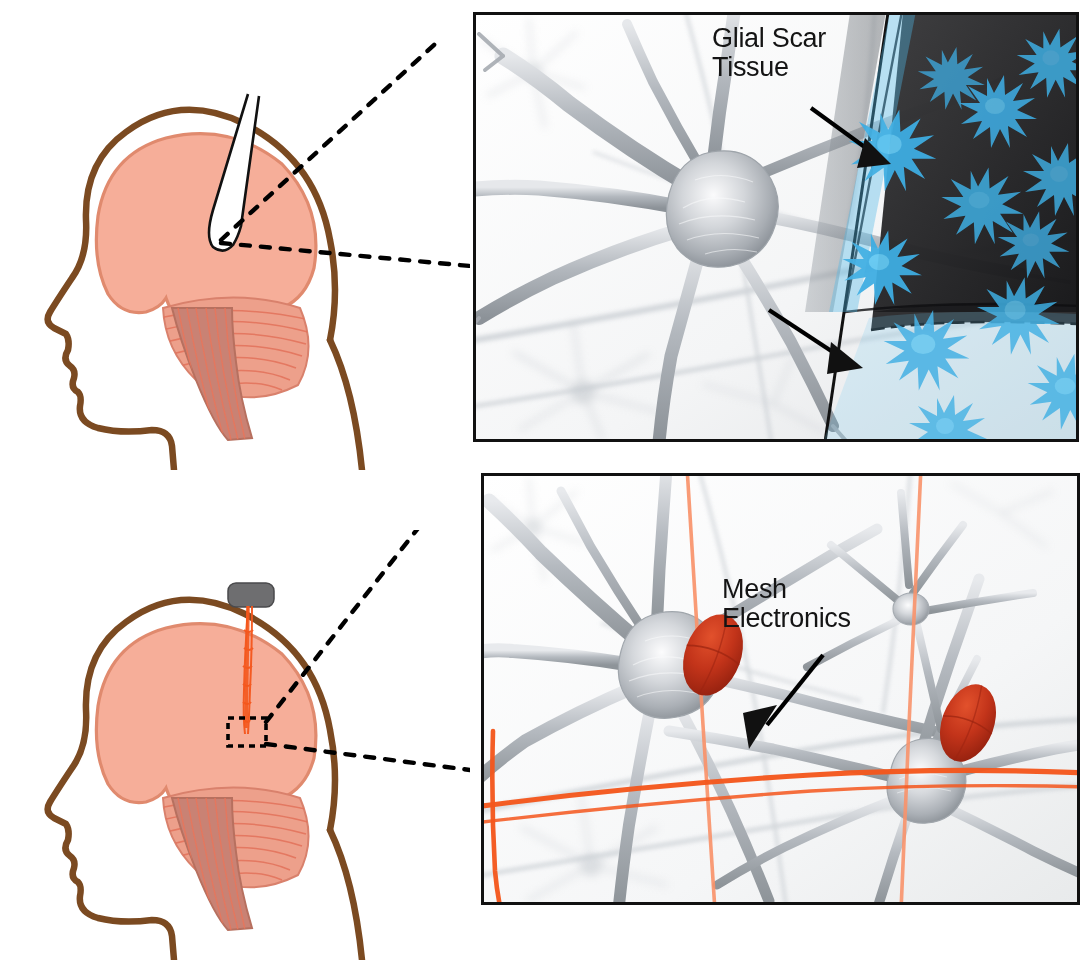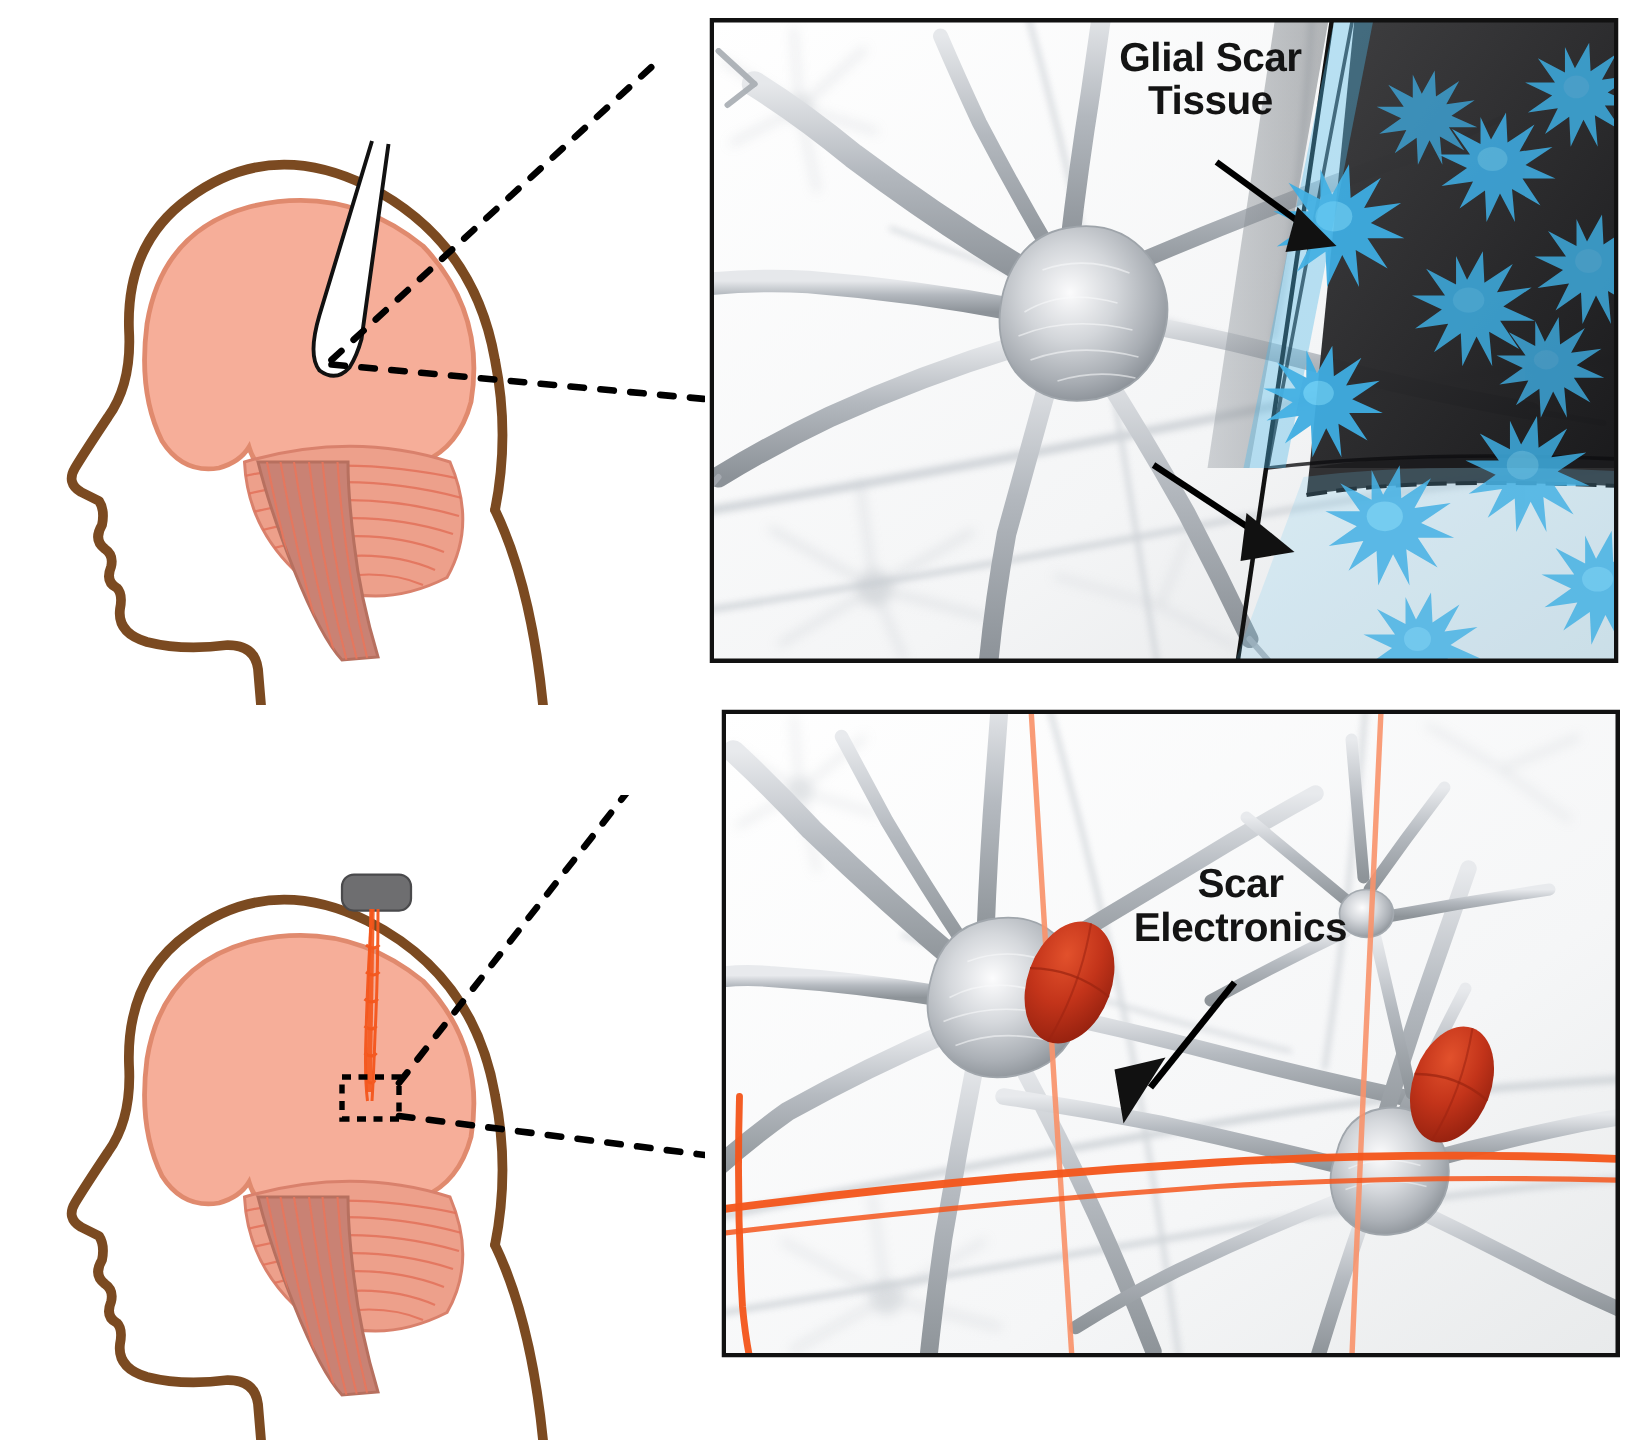--- a/index.html
+++ b/index.html
@@ -3,24 +3,23 @@
 <meta charset="utf-8">
 <style>
   html,body{margin:0;padding:0;background:#ffffff;}
   body{width:1090px;height:960px;position:relative;overflow:hidden;
        font-family:"Liberation Sans","DejaVu Sans",sans-serif;}
   .fig{position:absolute;inset:0;width:1090px;height:960px;}
   .panel{position:absolute;background:#ffffff;box-sizing:border-box;}
   .label{
     position:absolute;
     font-family:"Liberation Sans","DejaVu Sans",sans-serif;
-    font-weight:bold;
+    font-weight:normal;
     color:#141414;
     line-height:1.06;
-    text-align:center;
     letter-spacing:-0.3px;
     white-space:pre-line;
     pointer-events:none;
   }
   #lbl-glial{left:712px;top:24px;width:190px;font-size:27px;}
   #lbl-dbs{left:700px;top:254px;width:190px;font-size:27px;}
   #lbl-mesh{left:722px;top:575px;width:210px;font-size:27px;}
 </style>
 </head>
 <body>
@@ -471,16 +470,16 @@
     </g>
   </g>
 
   <rect x="1.5" y="1.5" width="596" height="429" fill="none" stroke="#111111" stroke-width="3"></rect>
 </svg>
 
 <div class="label" id="lbl-glial">Glial Scar
 Tissue</div>
 
 
-<div class="label" id="lbl-mesh">Scar
+<div class="label" id="lbl-mesh">Mesh
 Electronics</div>
 
 </div>
 
 </body></html>

